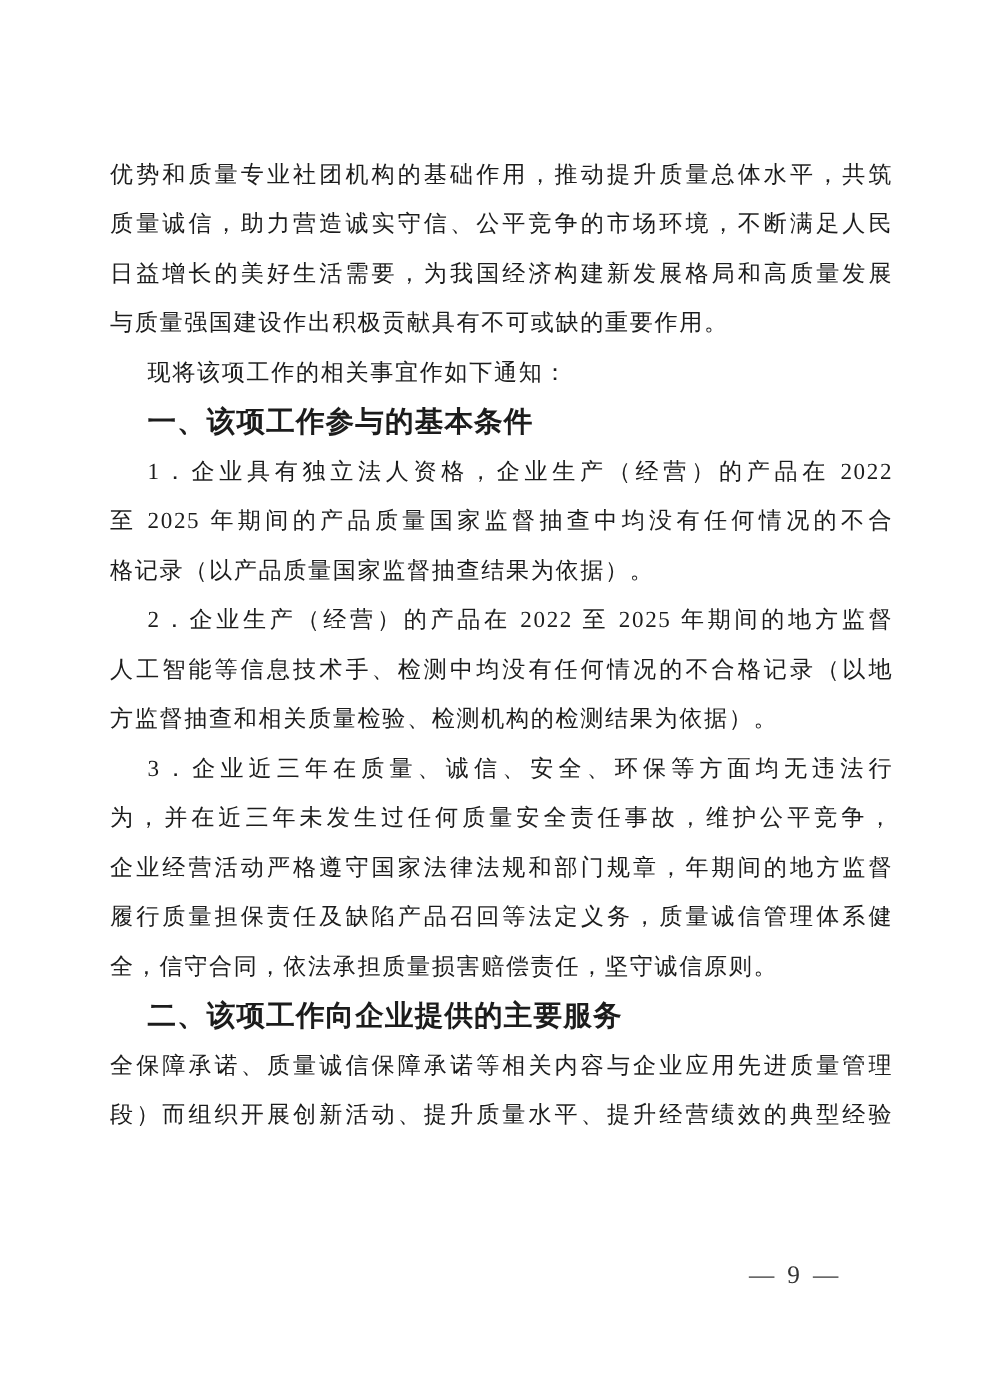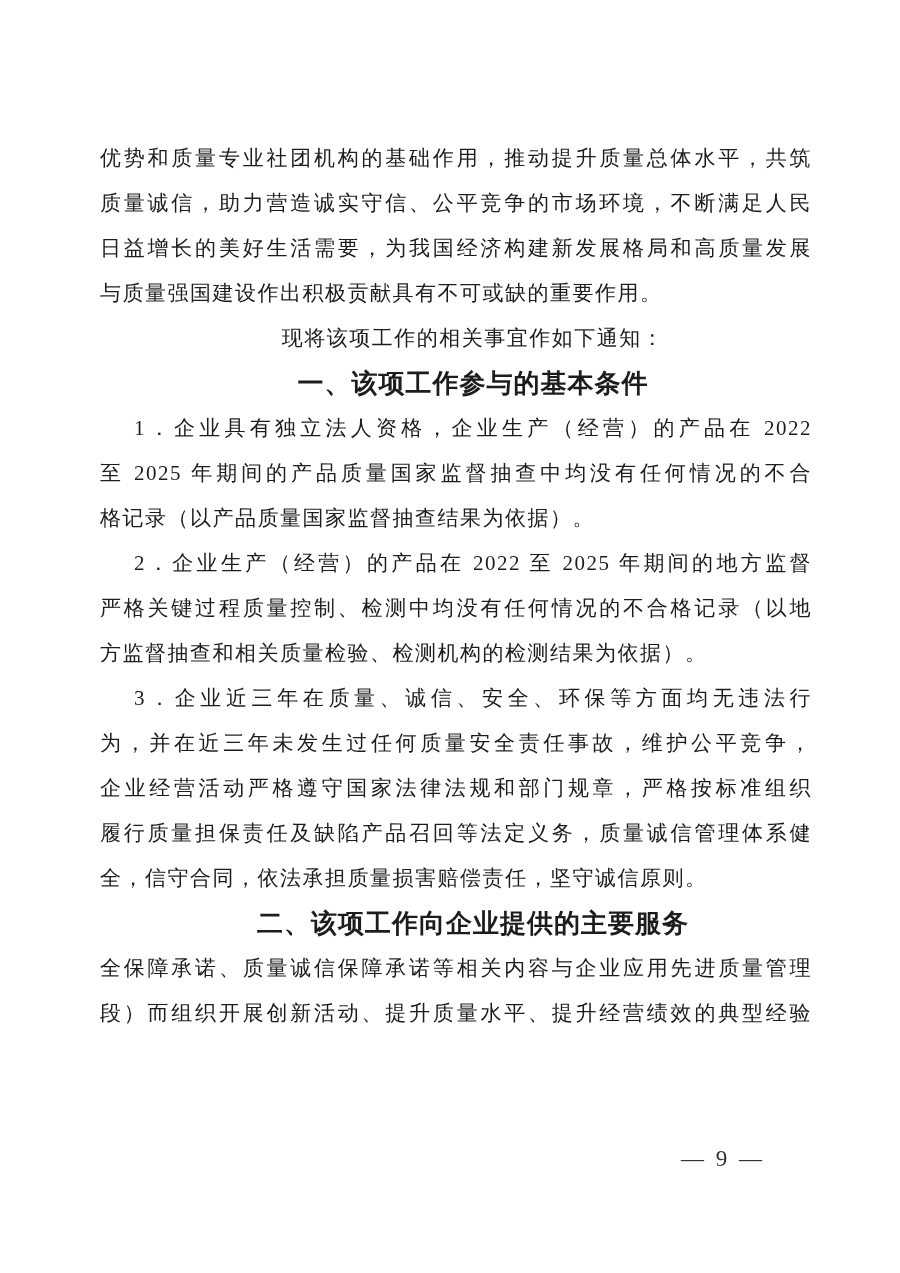--- a/index.html
+++ b/index.html
@@ -30,21 +30,20 @@
     white-space: normal;
     overflow: hidden;
   }
   .line.just {
     text-align: justify;
     text-align-last: justify;
     text-justify: inter-character;
   }
   .line.indent {
     text-indent: 34px;
-    text-align: center;
   }
   .line.heading {
     font-weight: 700;
     font-size: 26px;
     font-family: "Liberation Sans", "DejaVu Sans", sans-serif;
     letter-spacing: 1px;
   }
   .footer {
     position: absolute;
     top: 1146px;
@@ -63,25 +62,25 @@
       <div class="line body just">优势和质量专业社团机构的基础作用，推动提升质量总体水平，共筑</div>
       <div class="line body just">质量诚信，助力营造诚实守信、公平竞争的市场环境，不断满足人民</div>
       <div class="line body just">日益增长的美好生活需要，为我国经济构建新发展格局和高质量发展</div>
       <div class="line body">与质量强国建设作出积极贡献具有不可或缺的重要作用。</div>
       <div class="line body indent">现将该项工作的相关事宜作如下通知：</div>
       <div class="line heading indent">一、该项工作参与的基本条件</div>
       <div class="line body just indent">1．企业具有独立法人资格，企业生产（经营）的产品在 2022</div>
       <div class="line body just">至 2025 年期间的产品质量国家监督抽查中均没有任何情况的不合</div>
       <div class="line body">格记录（以产品质量国家监督抽查结果为依据）。</div>
       <div class="line body just indent">2．企业生产（经营）的产品在 2022 至 2025 年期间的地方监督</div>
-      <div class="line body just">严格关键过程质量控制、检测中均没有任何情况的不合格记录（以地</div>
+      <div class="line body just">人工智能等信息技术手、检测中均没有任何情况的不合格记录（以地</div>
       <div class="line body">方监督抽查和相关质量检验、检测机构的检测结果为依据）。</div>
       <div class="line body just indent">3．企业近三年在质量、诚信、安全、环保等方面均无违法行</div>
       <div class="line body just">为，并在近三年未发生过任何质量安全责任事故，维护公平竞争，</div>
-      <div class="line body just">企业经营活动严格遵守国家法律法规和部门规章，严格按标准组织</div>
+      <div class="line body just">企业经营活动严格遵守国家法律法规和部门规章，年期间的地方监督</div>
       <div class="line body just">履行质量担保责任及缺陷产品召回等法定义务，质量诚信管理体系健</div>
       <div class="line body">全，信守合同，依法承担质量损害赔偿责任，坚守诚信原则。</div>
       <div class="line heading indent">二、该项工作向企业提供的主要服务</div>
       <div class="line body just">全保障承诺、质量诚信保障承诺等相关内容与企业应用先进质量管理</div>
       <div class="line body just">段）而组织开展创新活动、提升质量水平、提升经营绩效的典型经验</div>
     </div>
   <div class="footer">— 9 —</div>
 </div>
 
 </body></html>

